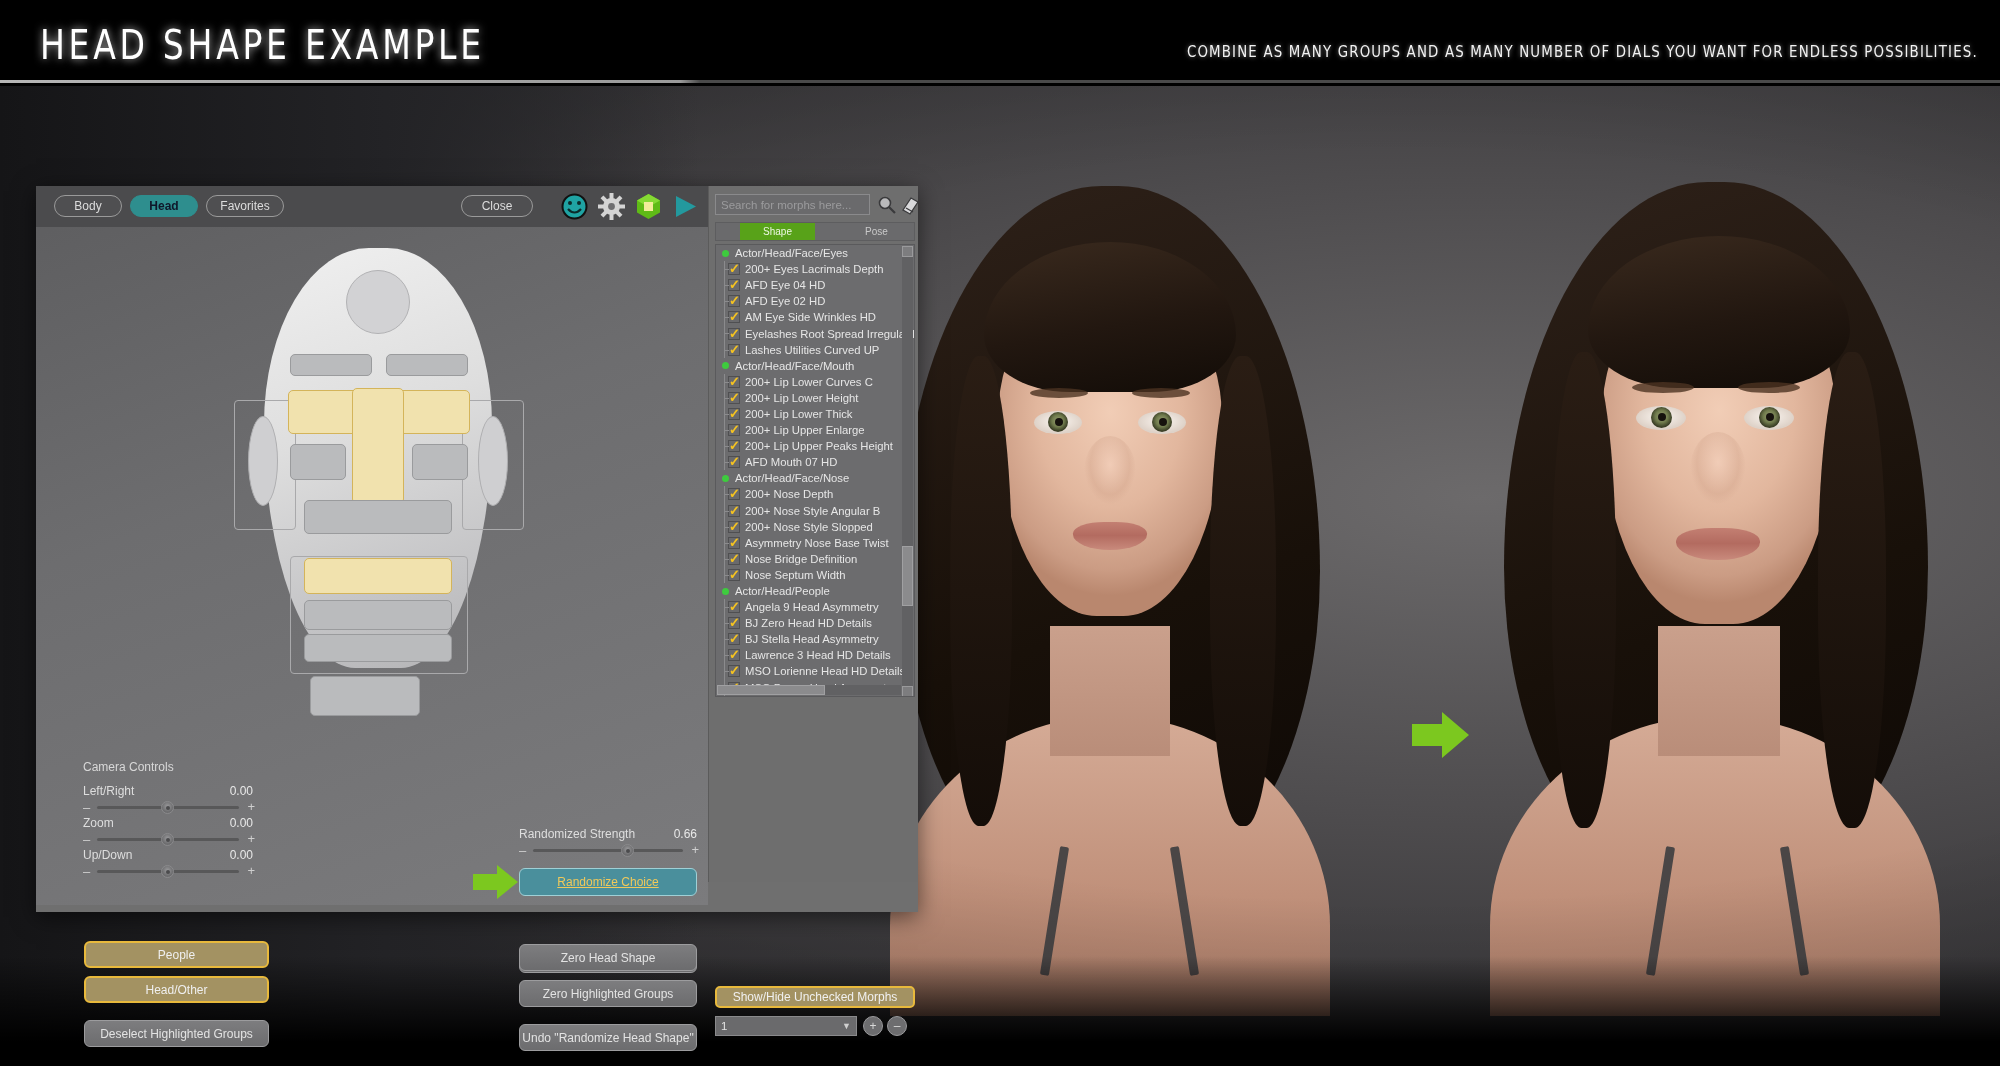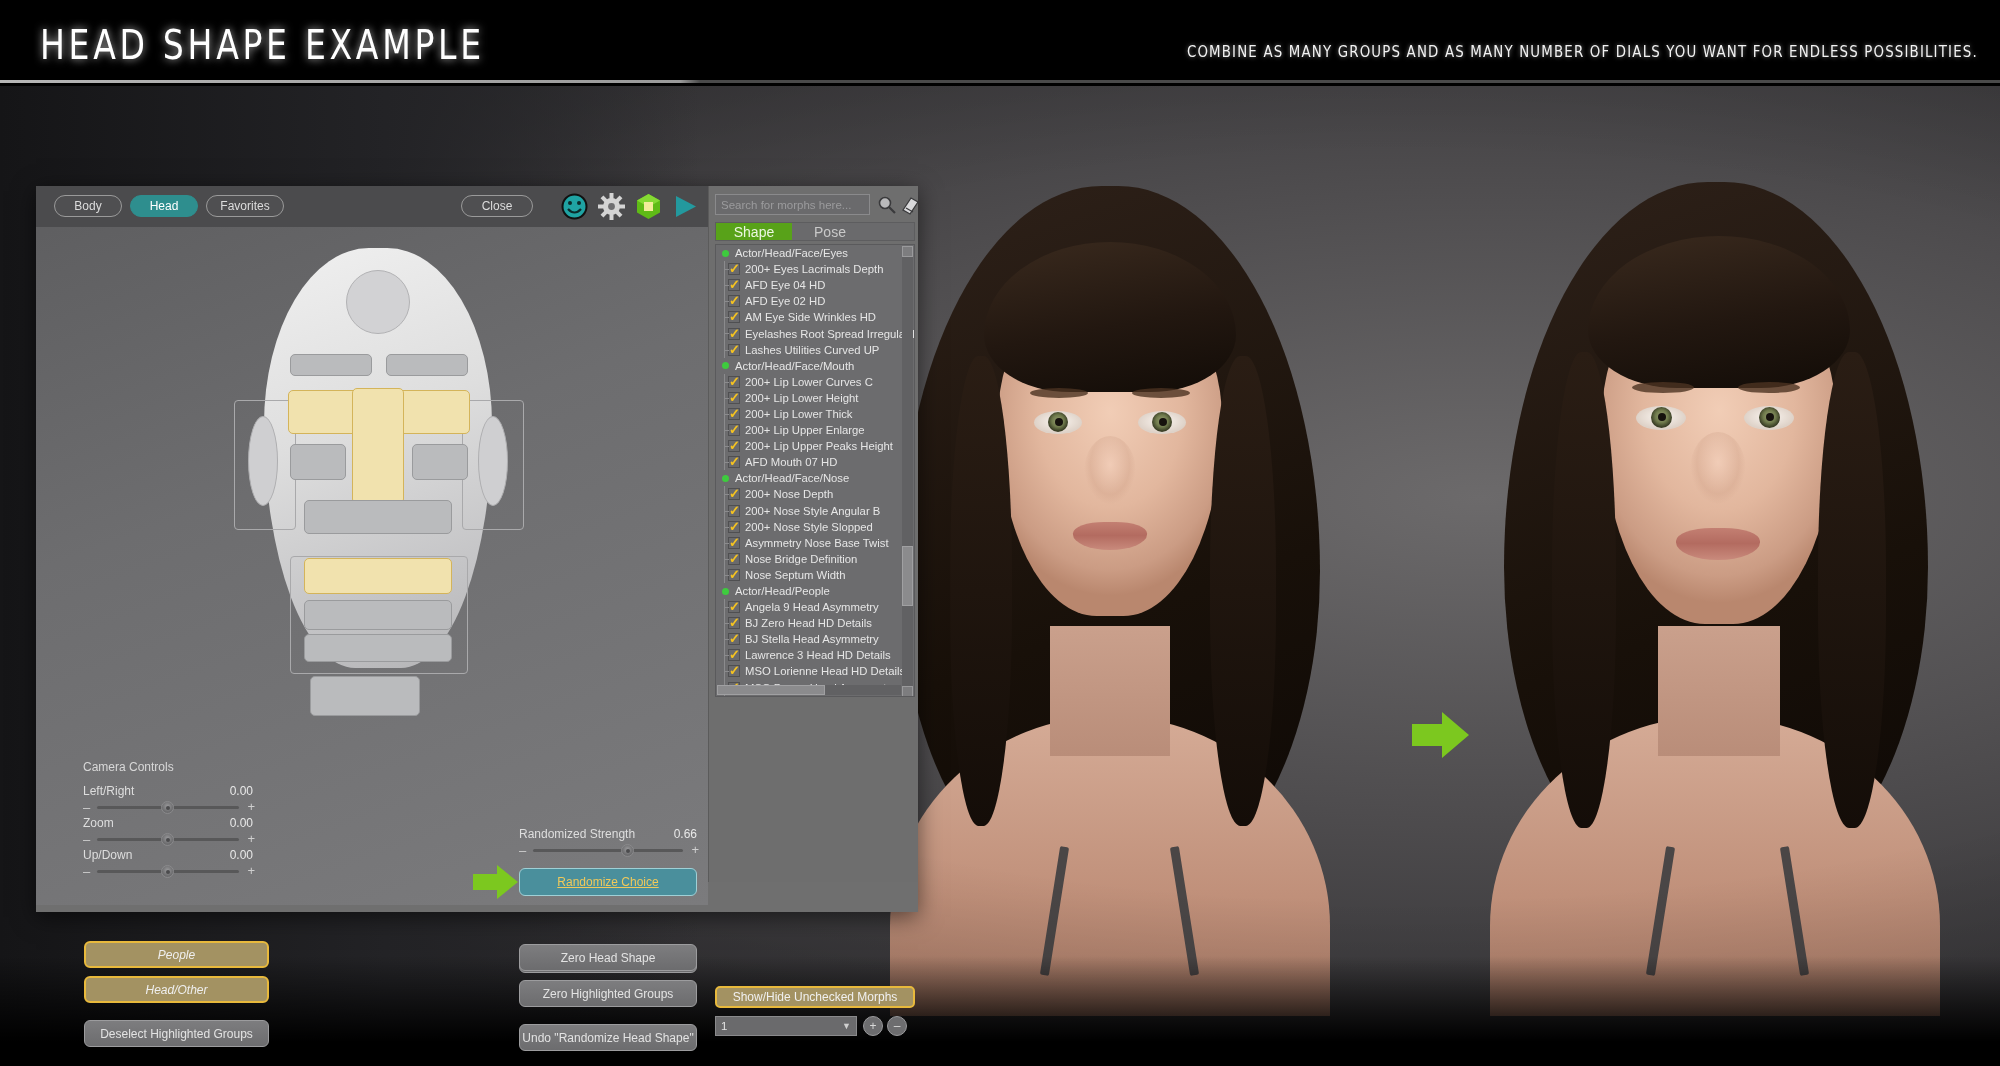--- a/index.html
+++ b/index.html
@@ -103,21 +103,21 @@
   
   #main-area { position:absolute; left:0; top:0; width:672px; height:719px;
     background: linear-gradient(160deg,#5d5d5f 0%,#6d6d6f 40%,#7b7b7d 100%); }
   #main-dark { position:absolute; left:0; top:0; width:672px; height:41px; background:#4b4b4d; }
 
   .pill {
     display:inline-flex; align-items:center; justify-content:center;
     height:22px; border-radius:11px; border:1px solid #9a9a9a;
     color:#dcdcdc; font-size:12px; background:#4f4f51; cursor:default;
   }
-  .pill.active { background:#2e8e8e; border-color:#2e8e8e; color:#ffffff; }
+  .pill.active { background:#2e8e8e; border-color:#2e8e8e; color:#0f172a;font-weight:bold; }
   #tab-body { position:absolute; left:18px; top:9px; width:68px; }
   #tab-head { position:absolute; left:94px; top:9px; width:68px; }
   #tab-fav  { position:absolute; left:170px; top:9px; width:78px; }
   #btn-close { position:absolute; left:425px; top:9px; width:72px; }
 
   .tool-ico { position:absolute; top:7px; width:27px; height:27px; }
   #ico-face { left:525px; }
   #ico-gear { left:562px; }
   #ico-cube { left:599px; }
   #ico-play { left:636px; }
@@ -154,21 +154,21 @@
   #cam-zm { left:47px; top:630px; }
   #cam-ud { left:47px; top:662px; }
   #fig-rot { left:262px; top:860px; width:200px; }
 
   .sqbtn {
     position:absolute; display:flex; align-items:center; justify-content:center;
     height:27px; border-radius:6px; border:1px solid #9c9c9e;
     background: linear-gradient(180deg,#7d7d7f,#6c6c6e);
     color:#e3e3e3; font-size:12px; cursor:default; text-align:center;
   }
-  .sqbtn.gold { background:#a39262; border:2px solid #e8b93c; color:#efefef;font-style:italic; }
+  .sqbtn.gold { background:#a39262; border:2px solid #e8b93c; color:#efefef; }
   .sqbtn.teal { background:#4a8f9c; border:1px solid #9fd0d6; color:#f0c95a; }
 
   #b-people   { left:48px; top:755px; width:185px; }
   #b-headother{ left:48px; top:790px; width:185px; }
   #b-deselect { left:48px; top:834px; width:185px; }
 
   #rnd-s { left:483px; top:641px; width:178px; }
   #rnd-s .tr { width:150px; }
   #b-randomize{ left:483px; top:682px; width:178px; height:28px;text-decoration:underline; }
   #b-amount   { left:483px; top:722px; width:178px;margin-top:38px; }
@@ -187,21 +187,21 @@
     background:#6a6a6c; border:1px solid #8a8a8c; color:#9b9b9d; font-size:11.5px;
     padding:0 5px; font-family:"Liberation Sans",sans-serif;
   }
   #search-input::placeholder { color:#9b9b9d; }
   #ico-search { position:absolute; left:162px; top:1px; width:20px; height:20px; }
   #ico-eraser { position:absolute; left:185px; top:1px; width:20px; height:20px; }
 
   #sp-tabs { position:absolute; left:6px; top:36px; width:200px; height:19px;
     background:#6a6a6c; border:1px solid #5d5d5f; display:flex; }
   .sptab { display:flex; align-items:center; justify-content:center;
-    width:76px; height:17px; font-size:14px; color:#c9c9c9; cursor:default; }
+    width:76px; height:17px; font-size:10px; color:#c9c9c9; cursor:default;margin-left:24px; }
   .sptab.on { background:#58a219; color:#ecf7e2; }
 
   #morph-list { position:absolute; left:6px; top:58px; width:200px; height:453px;
     background:#6c6c6e; border:1px solid #5a5a5c; overflow:hidden; }
   #morph-scroll { position:absolute; left:0; top:0; width:186px; }
   .grp { display:flex; align-items:center; height:16.1px; padding-left:6px;
     color:#e6e6e6; font-size:11.3px; white-space:nowrap; }
   .grp .dot { width:7px; height:7px; border-radius:50%; background:#3ecb3e;
     margin-right:6px; flex:0 0 auto; }
   .itm { display:flex; align-items:center; height:16.1px; padding-left:12px;

